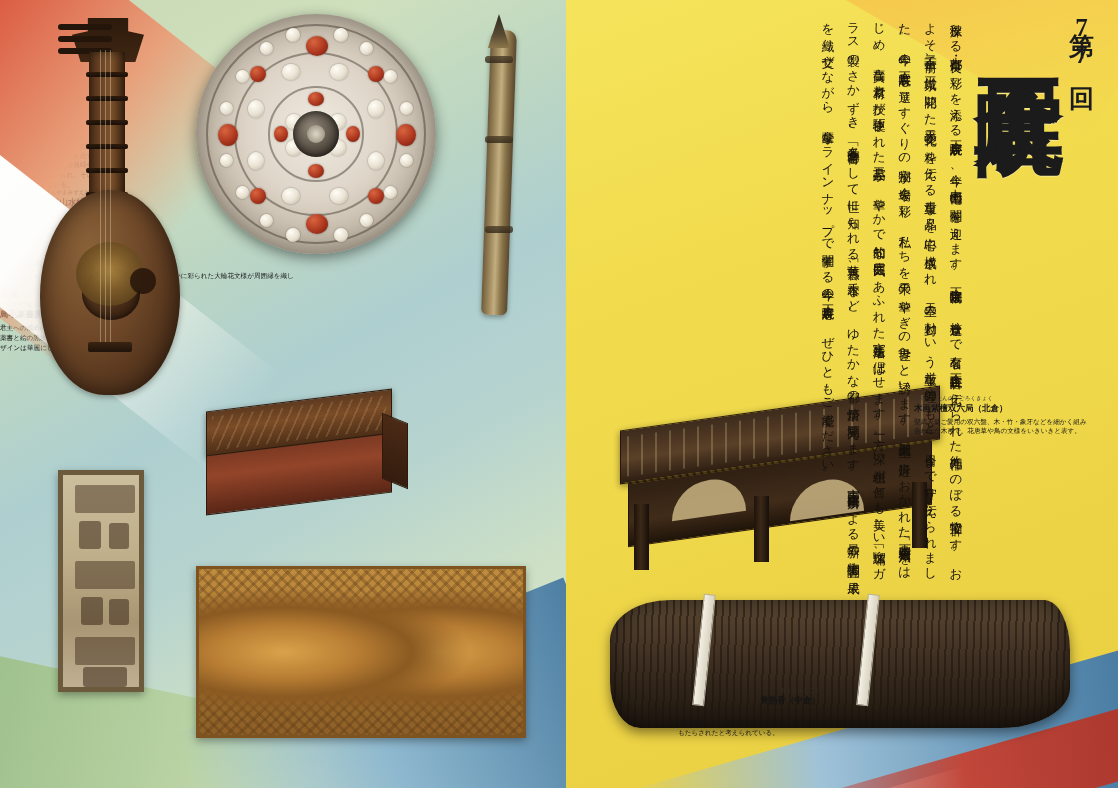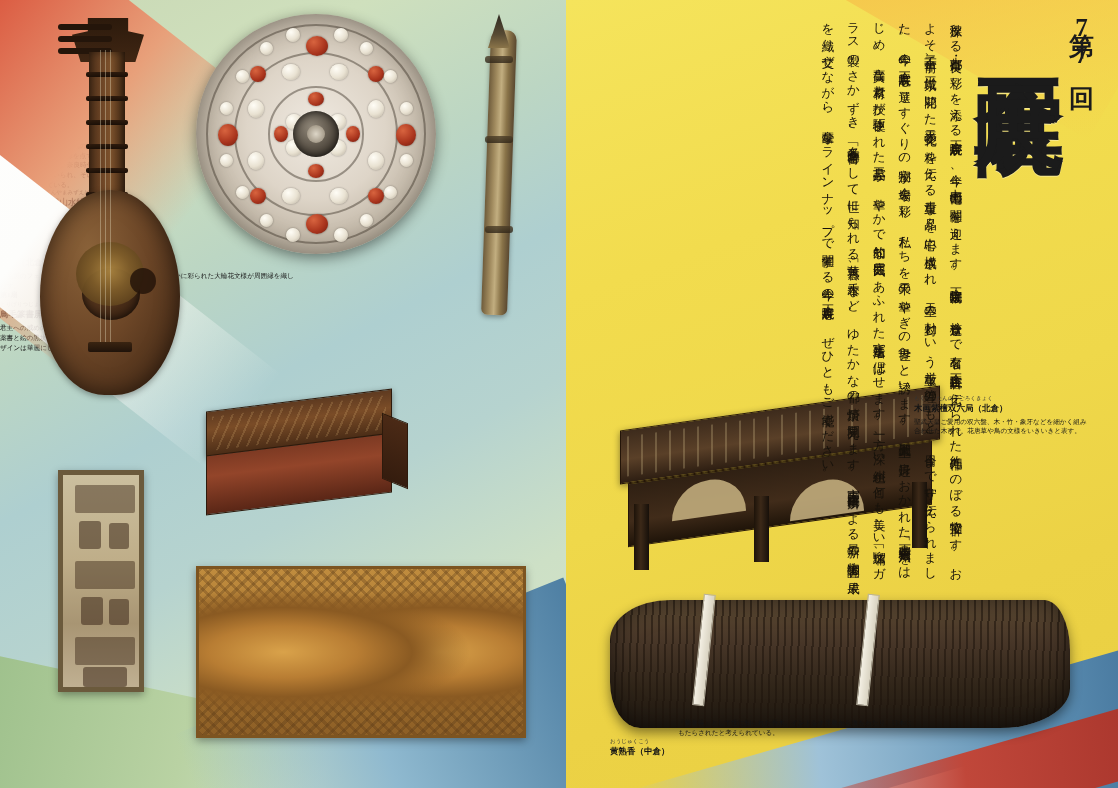--- a/index.html
+++ b/index.html
@@ -534,21 +534,21 @@
       <span class="t">木画紫檀双六局（北倉）</span>
       <span class="d">聖武天皇ご愛用の双六盤、木・竹・象牙などを細かく組み合わせた木画で、花唐草や鳥の文様をいきいきと表す。</span>
     </div>
 
     <div class="fig" id="fig-log">
       <div class="log">
         <div class="tag" style="left:88px;"></div>
         <div class="tag" style="left:252px;"></div>
       </div>
     </div>
-    <div class="cap cap-right" style="position:absolute; left:44px; top:739px; width:210px;">
+    <div class="cap cap-right" style="position:absolute; left:44px; top:688px; width:210px;text-align:right;">
       <span class="ruby">おうじゅくこう</span>
       <span class="t">黄熟香（中倉）</span>
     </div>
     <div class="cap cap-right" style="position:absolute; left:112px; top:718px; width:240px;">
       <span class="d">「蘭奢待」として世に知られた香木。インドシナ半島から海をわたり、日本にもたらされたと考えられている。</span>
     </div>
   </div>
 
 </div>
 

